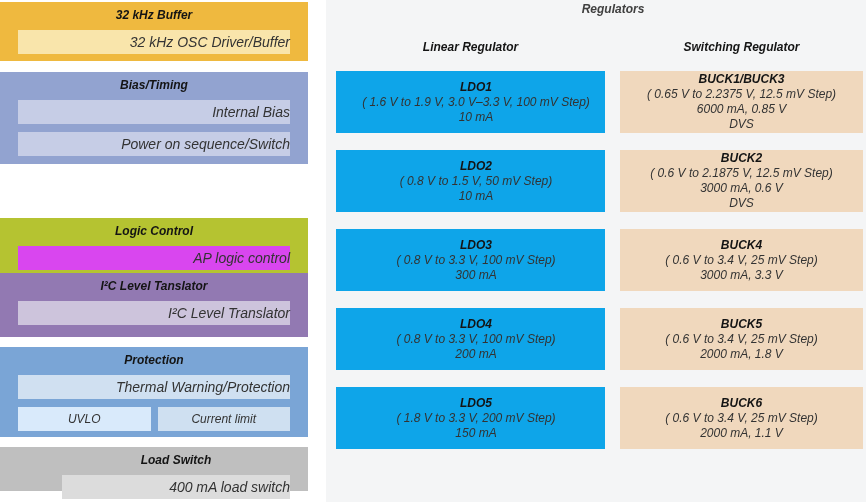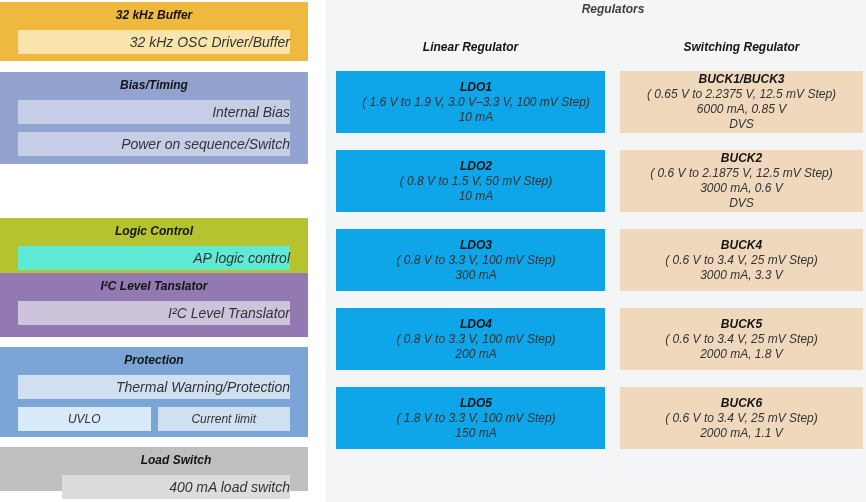--- a/index.html
+++ b/index.html
@@ -22,21 +22,21 @@
   }
   .inner-box + .inner-box { margin-top:8px; }
   .split-row { display:flex; gap:7px; margin:8px 18px 0 18px;align-items:center; }
   .split-row .half { flex:1; height:24px; line-height:24px; text-align:center; font-size:12px; color:#333333; }
 
   .b0 { top:2px;   height:59px; background:#efb93f; }
   .b0 .inner-box { background:#f9e5ab; }
   .b1 { top:72px;  height:92px; background:#92a3d0; }
   .b1 .inner-box { background:#c6cde6; }
   .b2 { top:173px; height:92px; background:#b5c331;margin-top:45px; }
-  .b2 .inner-box { background:#5eead4; }
+  .b2 .inner-box { background:#d946ef; }
   .b3 { top:273px; height:64px; background:#9279b2; }
   .b3 .inner-box { background:#cdc4dc; }
   .b4 { top:347px; height:90px; background:#7aa5d6; }
   .b4 .inner-box { background:#d0e0f1; }
   .b4 .half-uvlo { background:#d9eafb; }
   .b4 .half-climit { background:#cfe0f1; }
   .b5 { top:447px; height:44px; background:#bfbfbf;padding-left:44px; }
   .b5 .inner-box { background:#dcdcdc; }
 
   
@@ -128,21 +128,21 @@
         <div class="reg-line">( 0.8 V to 3.3 V, 100 mV Step)</div>
         <div class="reg-line">300 mA</div>
       </div>
       <div class="reg-box">
         <div class="reg-name">LDO4</div>
         <div class="reg-line">( 0.8 V to 3.3 V, 100 mV Step)</div>
         <div class="reg-line">200 mA</div>
       </div>
       <div class="reg-box">
         <div class="reg-name">LDO5</div>
-        <div class="reg-line">( 1.8 V to 3.3 V, 100 mV Step)</div>
+        <div class="reg-line">( 1.8 V to 3.3 V, 200 mV Step)</div>
         <div class="reg-line">150 mA</div>
       </div>
     </div>
 
     <div class="reg-col col-switching">
       <div class="col-header">Switching Regulator</div>
 
       <div class="reg-box">
         <div class="reg-name">BUCK1/BUCK3</div>
         <div class="reg-line">( 0.65 V to 2.2375 V, 12.5 mV Step)</div>

